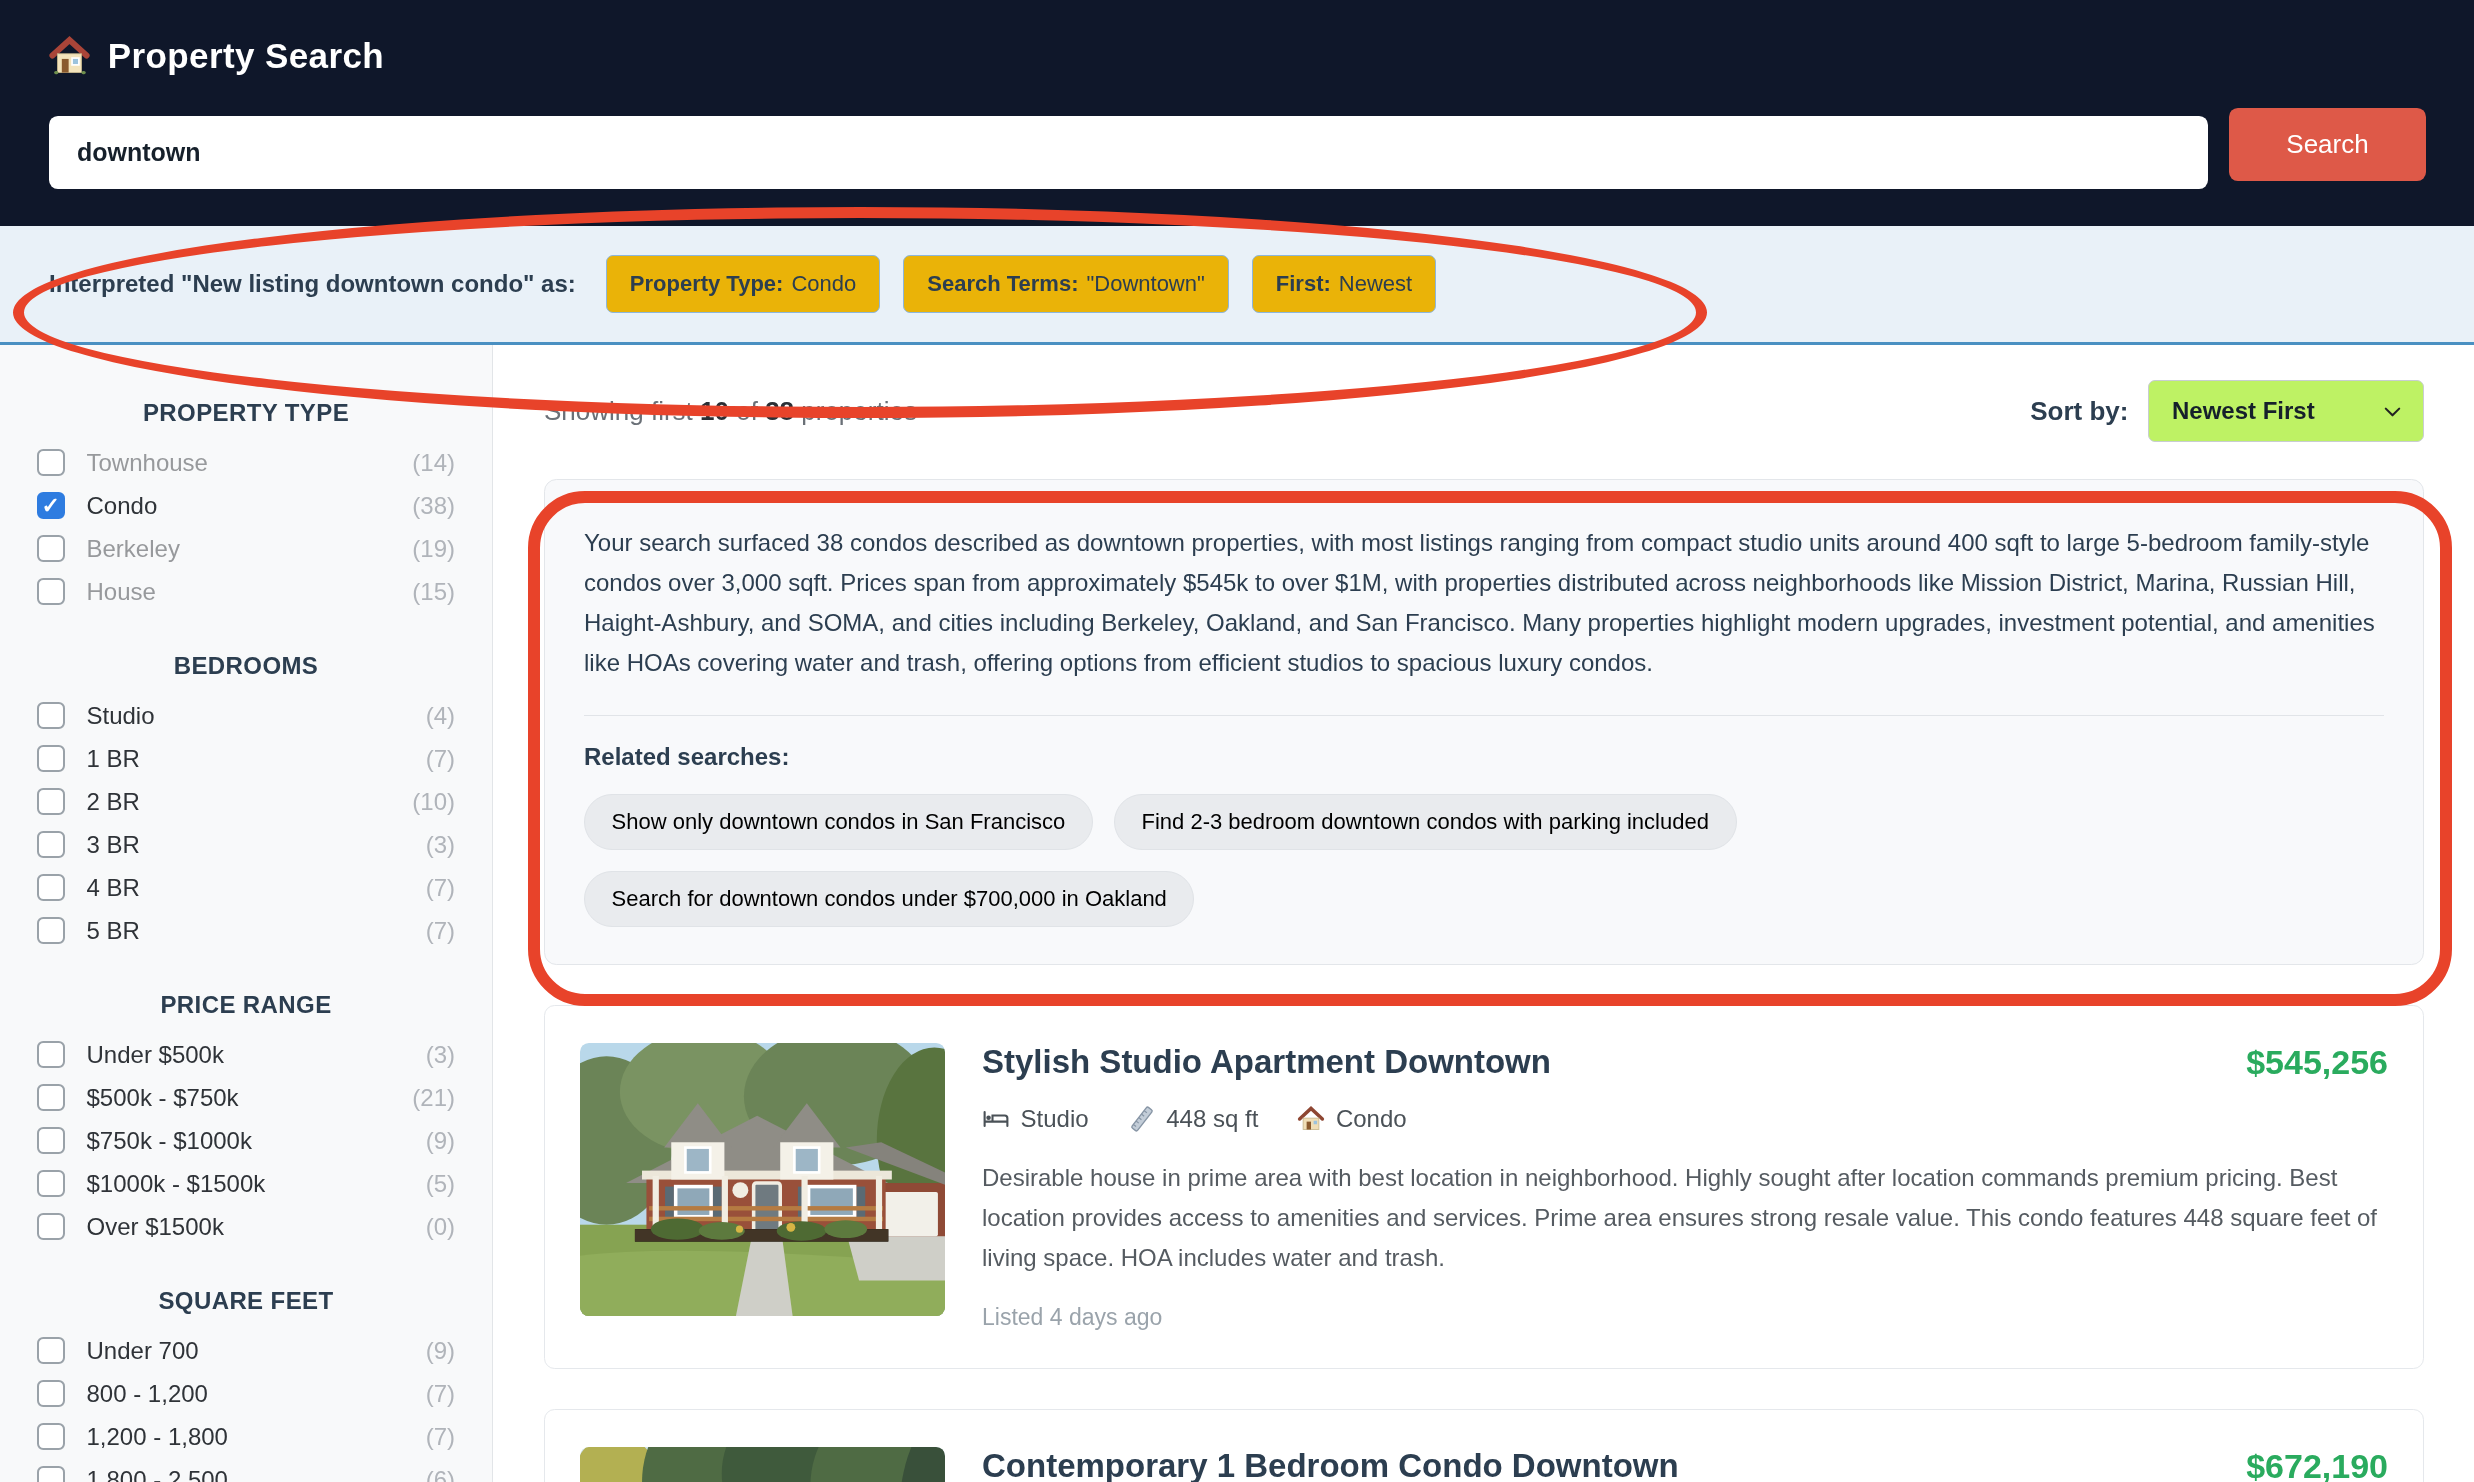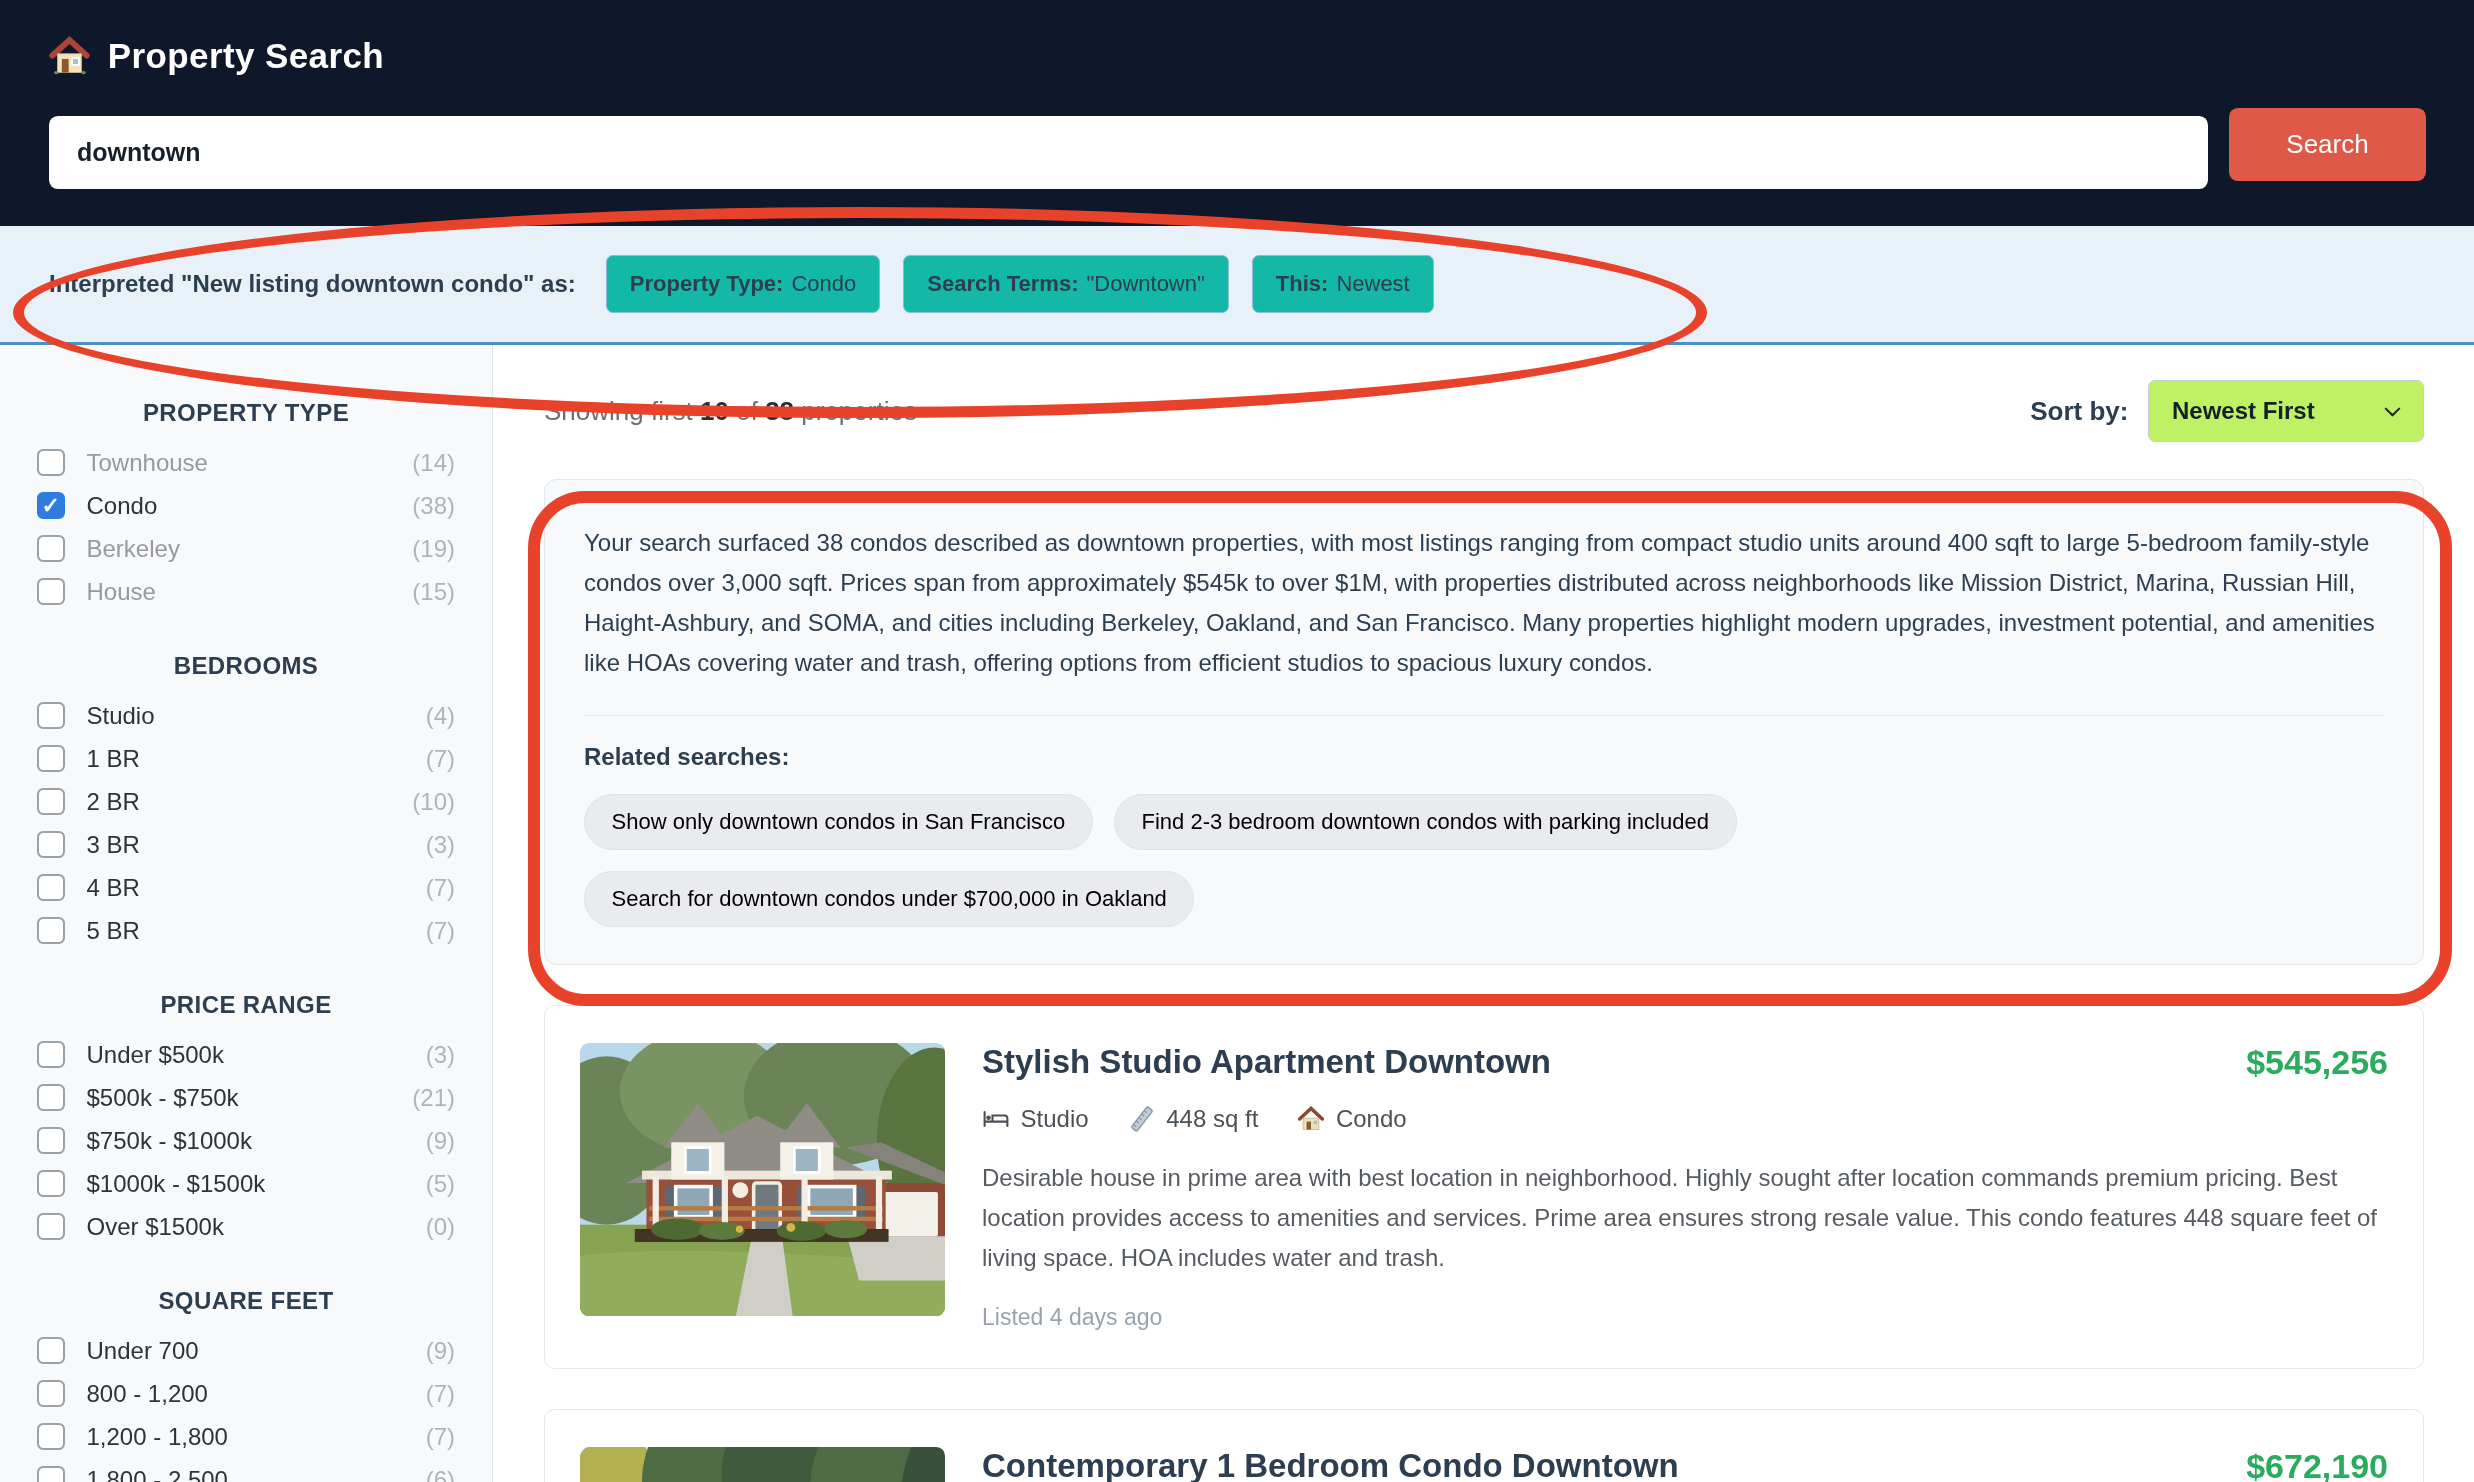--- a/index.html
+++ b/index.html
@@ -25,21 +25,21 @@
     border-radius:8.9px; font-size:26px; cursor:pointer; font-family:"Liberation Sans", sans-serif;
   }
   
   .interp-bar {
     background:#e9f1f8; border-bottom:3.5px solid #4a90c2;
     height:119px; display:flex; align-items:center; gap:30px; padding:0 49px;
   }
   .interp-label { font-size:24px; font-weight:bold; color:#2c3e50; }
   .interp-chips { display:flex; gap:23px; }
   .interp-chip {
-    background:#14b8a6; border:1.8px solid #8cb6dc; border-radius:7px;
+    background:#eab308; border:1.8px solid #8cb6dc; border-radius:7px;
     padding:15px 23px; font-size:22px; color:#2c3e50; display:flex; gap:8px; white-space:nowrap;
   }
   .interp-chip b { font-weight:bold; }
   
   .layout { display:flex; height:1143px; }
   .sidebar {
     width:493px; flex:0 0 493px; background:#f8f9fa; border-right:1.8px solid #e2e5e8;
     padding:54px 37px 0; overflow:hidden;text-align:center;
   }
   .f-section { margin-bottom:39px; }
@@ -132,21 +132,21 @@
   <div class="interp-chips">
     <span class="interp-chip">
       <b>Property Type:</b>
       <span>Condo</span>
     </span>
     <span class="interp-chip">
       <b>Search Terms:</b>
       <span>"Downtown"</span>
     </span>
     <span class="interp-chip">
-      <b>This:</b>
+      <b>First:</b>
       <span>Newest</span>
     </span>
   </div>
 </div>
 
 <div class="layout">
 
   <aside class="sidebar">
 
     <div class="f-section">

